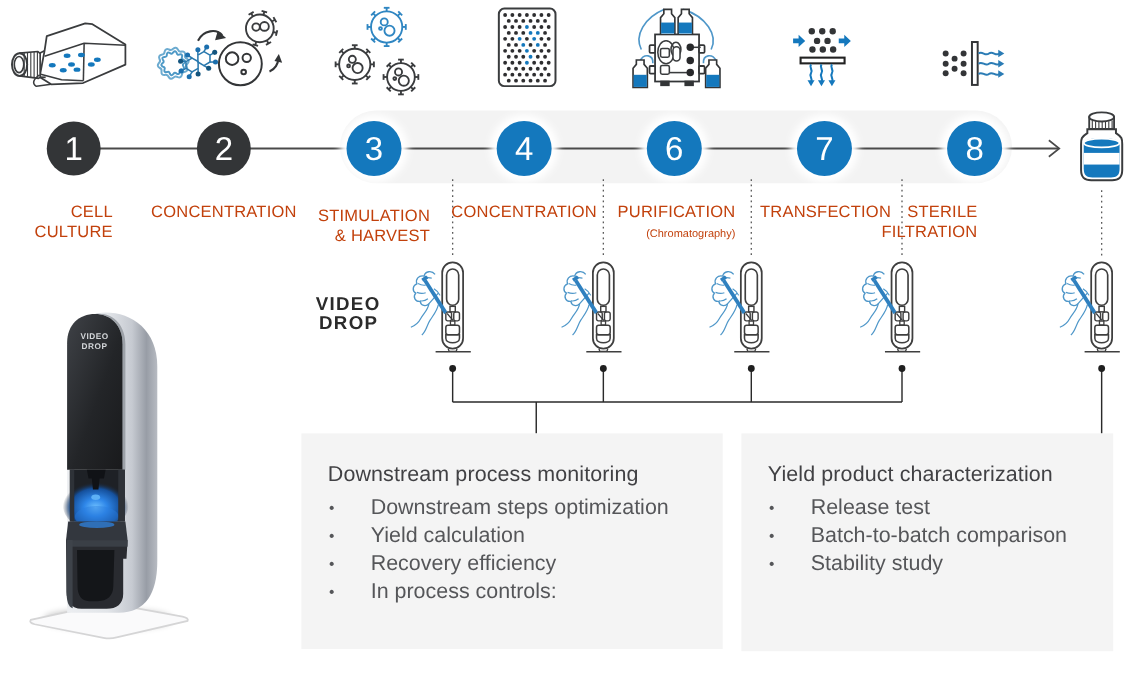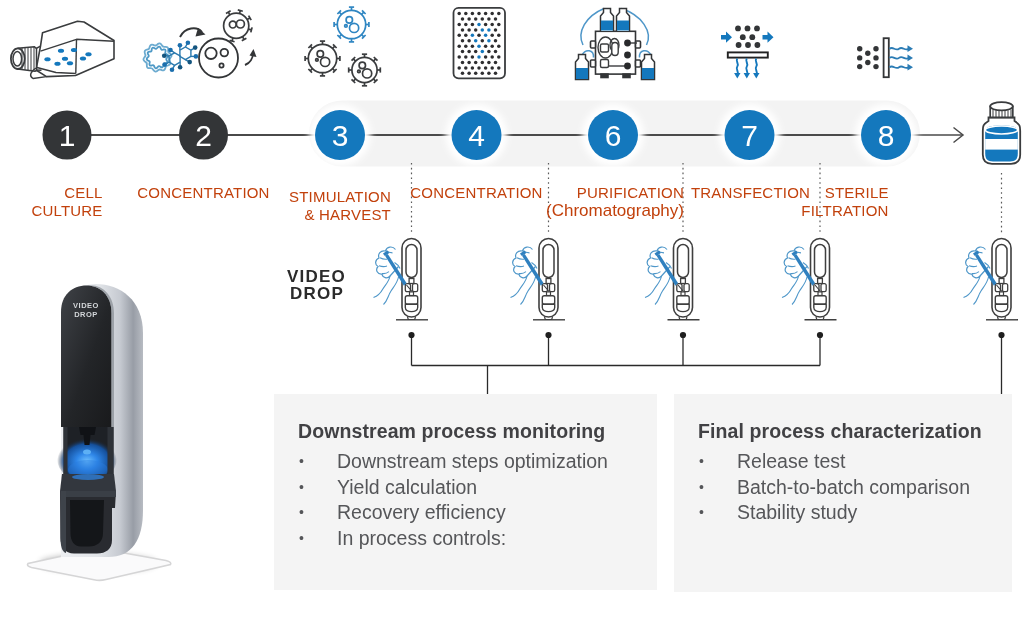--- a/index.html
+++ b/index.html
@@ -1,20 +1,20 @@
 <!DOCTYPE html>
 <html><head><meta charset="utf-8">
 <style>
 html,body{margin:0;padding:0}
 body{width:1024px;height:632px;position:relative;font-family:"Liberation Sans",sans-serif;background:#fff;overflow:hidden}
 .abs{position:absolute}
 .lbl{position:absolute;color:#c2410c;font-size:15px;line-height:17.5px;text-align:right;letter-spacing:.2px;white-space:nowrap;transform:translateX(-50%)}
-.lbl small{font-size:17px;letter-spacing:0}
+.lbl small{font-size:10px;letter-spacing:0}
 .box{position:absolute;background:#f4f4f4;color:#555659}
-.btitle{font-weight:bold;font-size:19.5px;color:#414144;margin:26px 0 6px 24px;letter-spacing:.1px}
+.btitle{font-weight:normal;font-size:19.5px;color:#414144;margin:26px 0 6px 24px;letter-spacing:.1px}
 .brow{position:relative;font-size:19.5px;line-height:25.6px;padding-left:63px}
 .brow .dot{position:absolute;left:25px;top:0;font-size:14px;line-height:25.6px}
 .logo{position:absolute;left:287px;top:269px;color:#2b2b2b;font-weight:bold;font-size:17px;line-height:16.5px;letter-spacing:1.2px}
 </style></head><body>
 <svg class="abs" width="1024" height="632" viewBox="0 0 1024 632" style="left:0;top:0">
 <defs>
   <filter id="blur3" x="-60%" y="-60%" width="220%" height="220%">
         <feGaussianBlur stdDeviation="3.2"></feGaussianBlur>
       </filter>
   <radialGradient id="glow" cx="50%" cy="55%" r="50%">
@@ -501,17 +501,17 @@
 <div class="logo">VIDEO<br><span style="margin-left:3px">DROP</span></div>
 
 <div class="box" style="left:274px;top:394px;width:383px;height:196px">
   <div class="btitle">Downstream process monitoring</div>
   <div class="brow"><span class="dot">•</span>Downstream steps optimization</div>
   <div class="brow"><span class="dot">•</span>Yield calculation</div>
   <div class="brow"><span class="dot">•</span>Recovery efficiency</div>
   <div class="brow"><span class="dot">•</span>In process controls:</div>
 </div>
 <div class="box" style="left:674px;top:394px;width:338px;height:198px">
-  <div class="btitle">Final process characterization</div>
+  <div class="btitle">Yield product characterization</div>
   <div class="brow"><span class="dot">•</span>Release test</div>
   <div class="brow"><span class="dot">•</span>Batch-to-batch comparison</div>
   <div class="brow"><span class="dot">•</span>Stability study</div>
 </div>
 
 </body></html>

